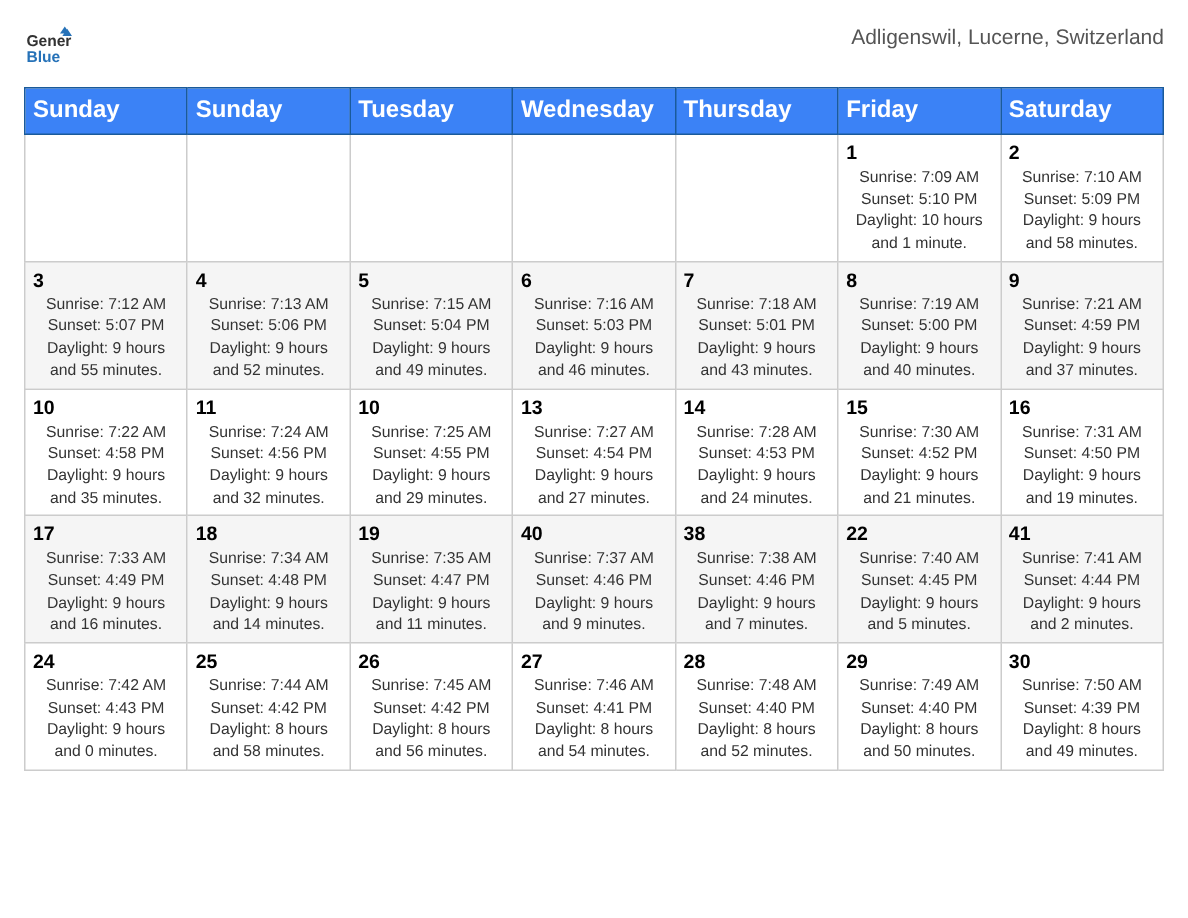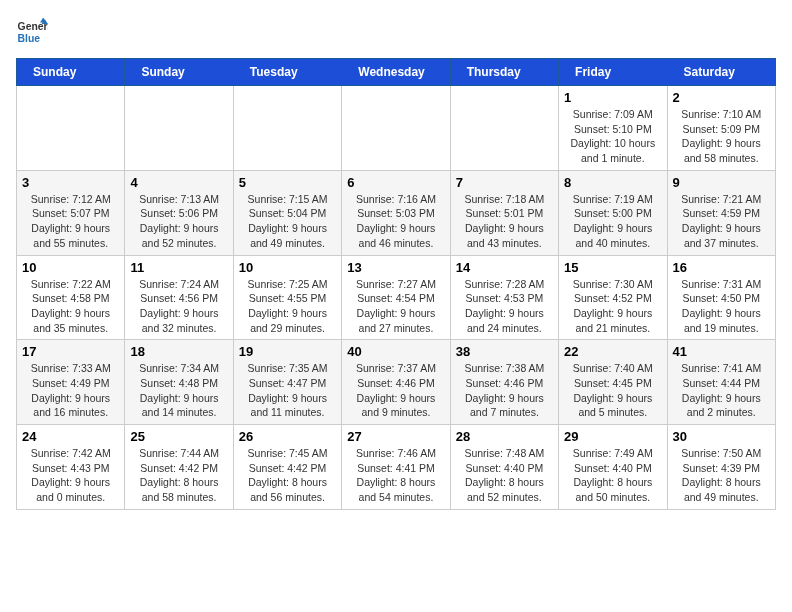--- a/index.html
+++ b/index.html
@@ -36,25 +36,25 @@
     .subtitle {
       font-size: 14px;
       color: #555;
     }
     table {
       width: 100%;
       border-collapse: collapse;
       font-size: 11px;
     }
     thead tr th {
-      background-color: #1d4ed8;
+      background-color: #3b82f6;
       color: #fff;
       text-align: left;
-      padding: 6px 16px;
-      font-size: 12px;
+      padding: 6px 5px;
+      font-size: 16px;
       border: 1px solid #1a5a9a;
     }
     tbody tr td {
       border: 1px solid #ccc;
       vertical-align: top;
       padding: 4px 5px;
       width: calc(100% / 7);
       height: 80px;
       background: #fff;
     }
@@ -83,20 +83,21 @@
 <div class="header-area">
   <div class="logo">
     <svg class="logo-icon" viewBox="0 0 40 40">
       <text x="2" y="18" font-size="13" font-weight="bold" fill="#333">General</text>
       <text x="2" y="32" font-size="13" font-weight="bold" fill="#2672b8">Blue</text>
       <polygon points="30,8 38,8 34,2" fill="#2672b8"></polygon>
       <polygon points="32,10 40,10 36,4" fill="#2672b8"></polygon>
     </svg>
   </div>
   <div class="title-area">
+    <div class="subtitle">Adligenswil, Lucerne, Switzerland</div>
   </div>
 </div>
 
 <table>
   <thead>
     <tr id="thead-row">
     <th>Sunday</th>
         <th>Sunday</th>
         <th>Tuesday</th>
         <th>Wednesday</th>

